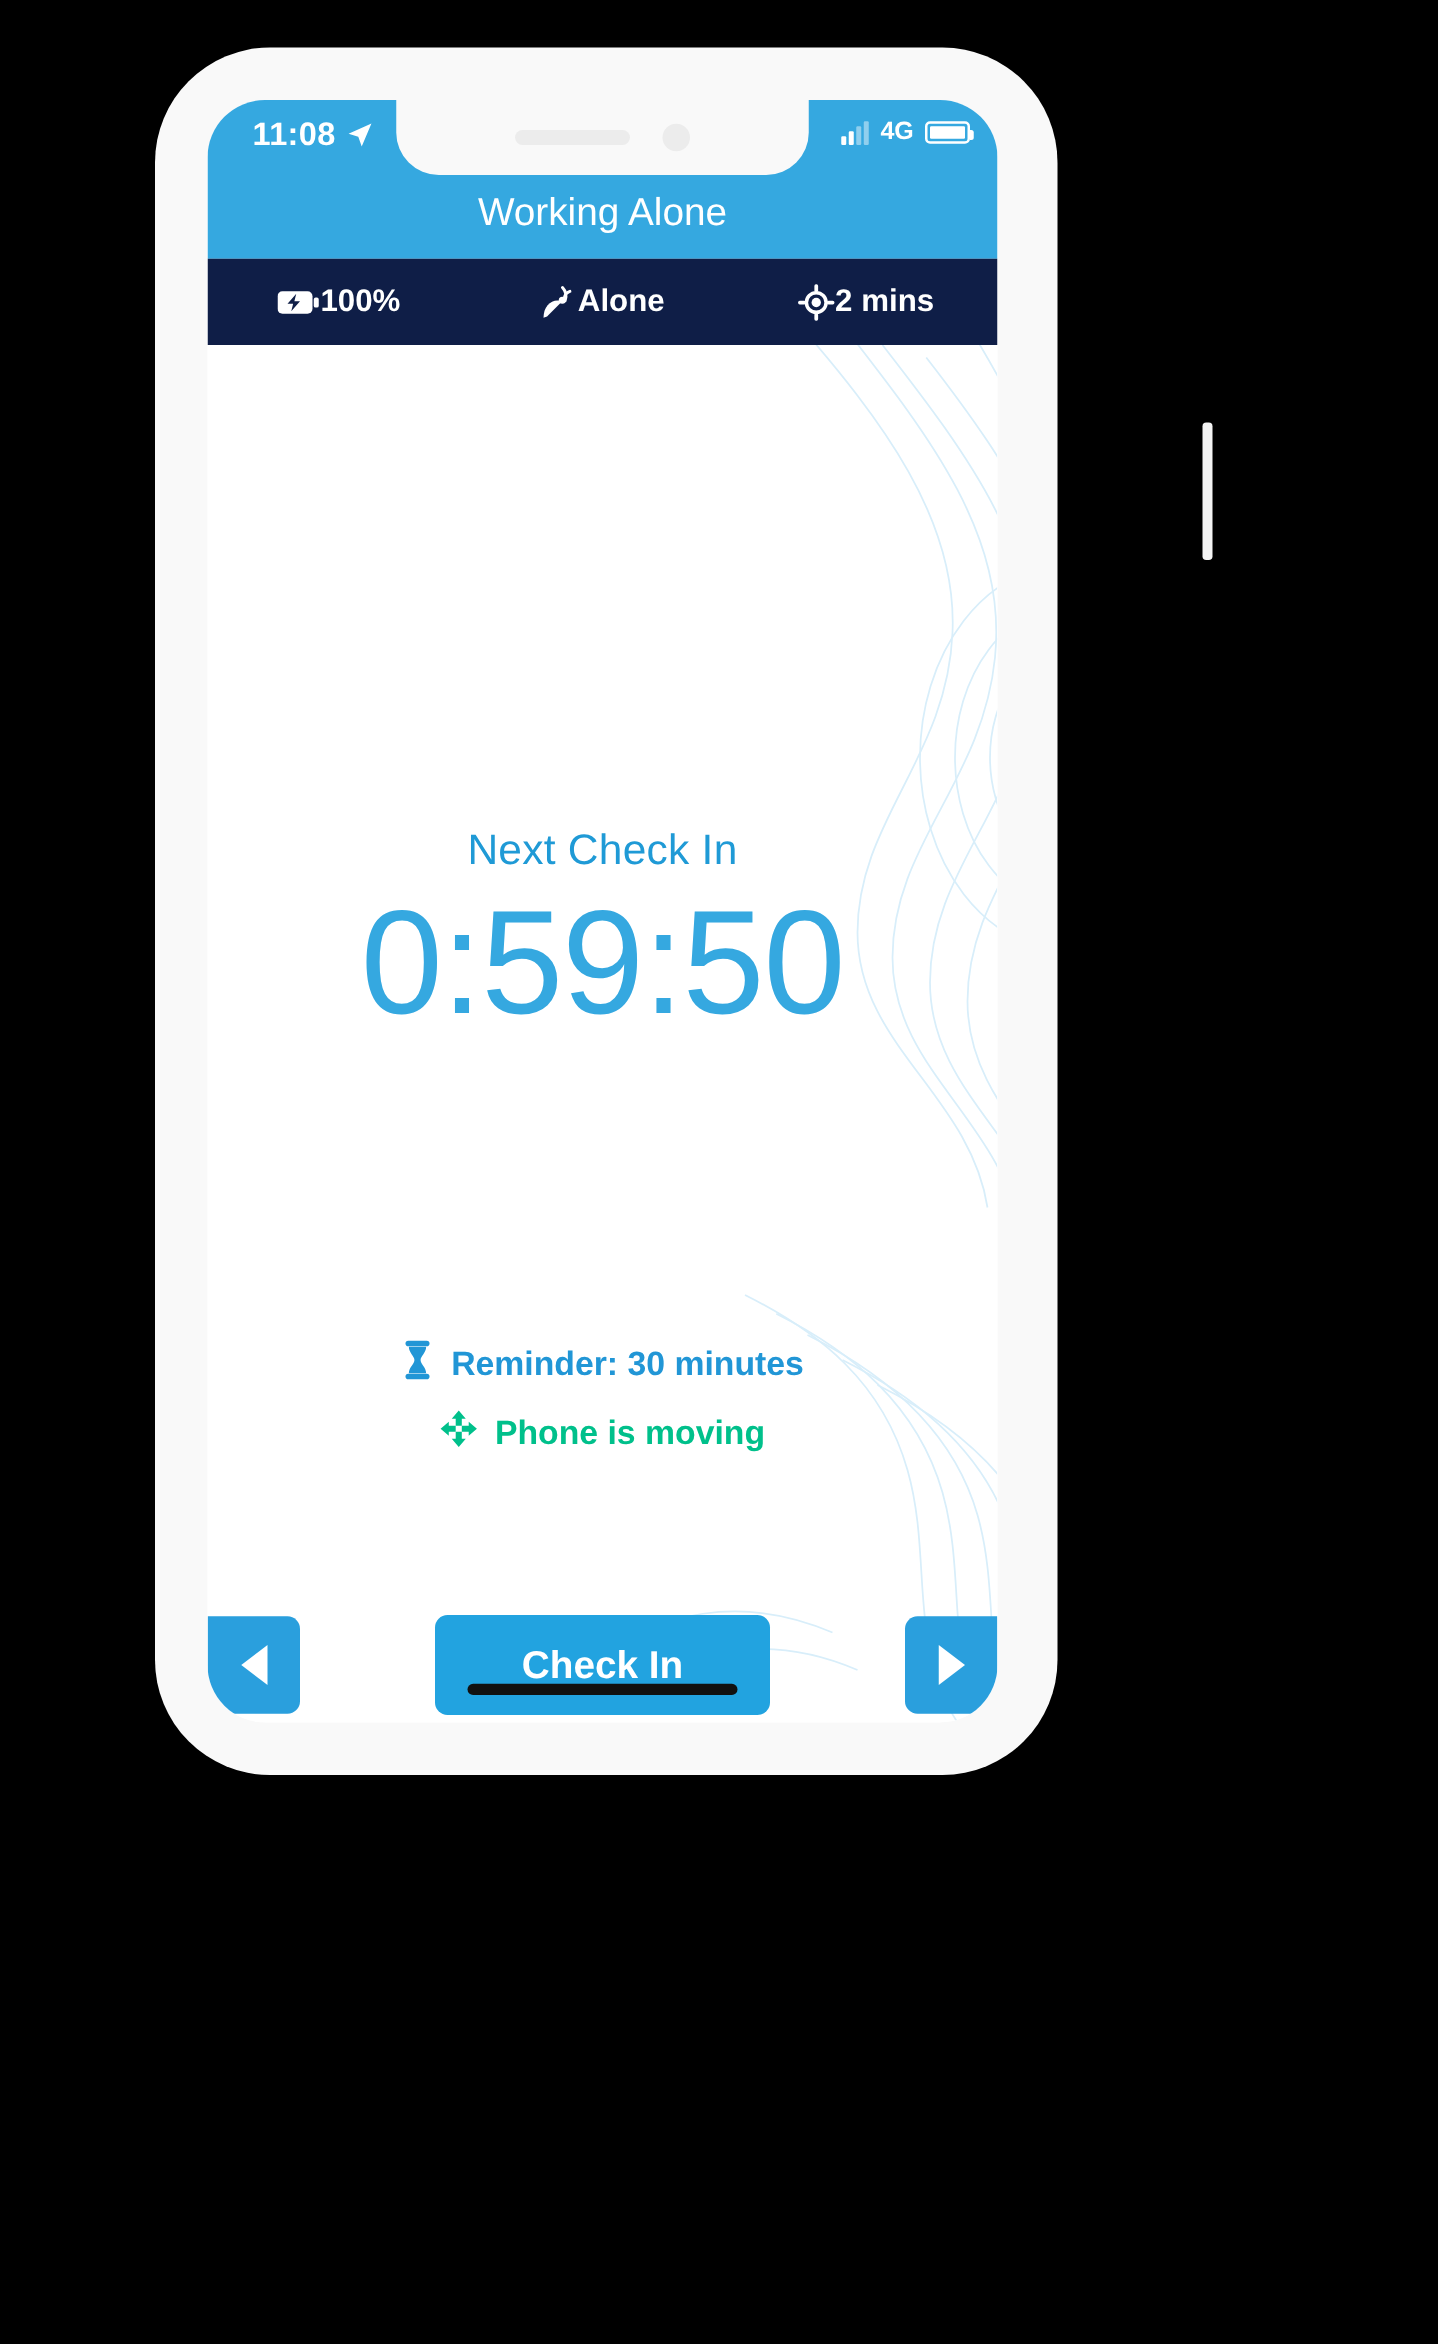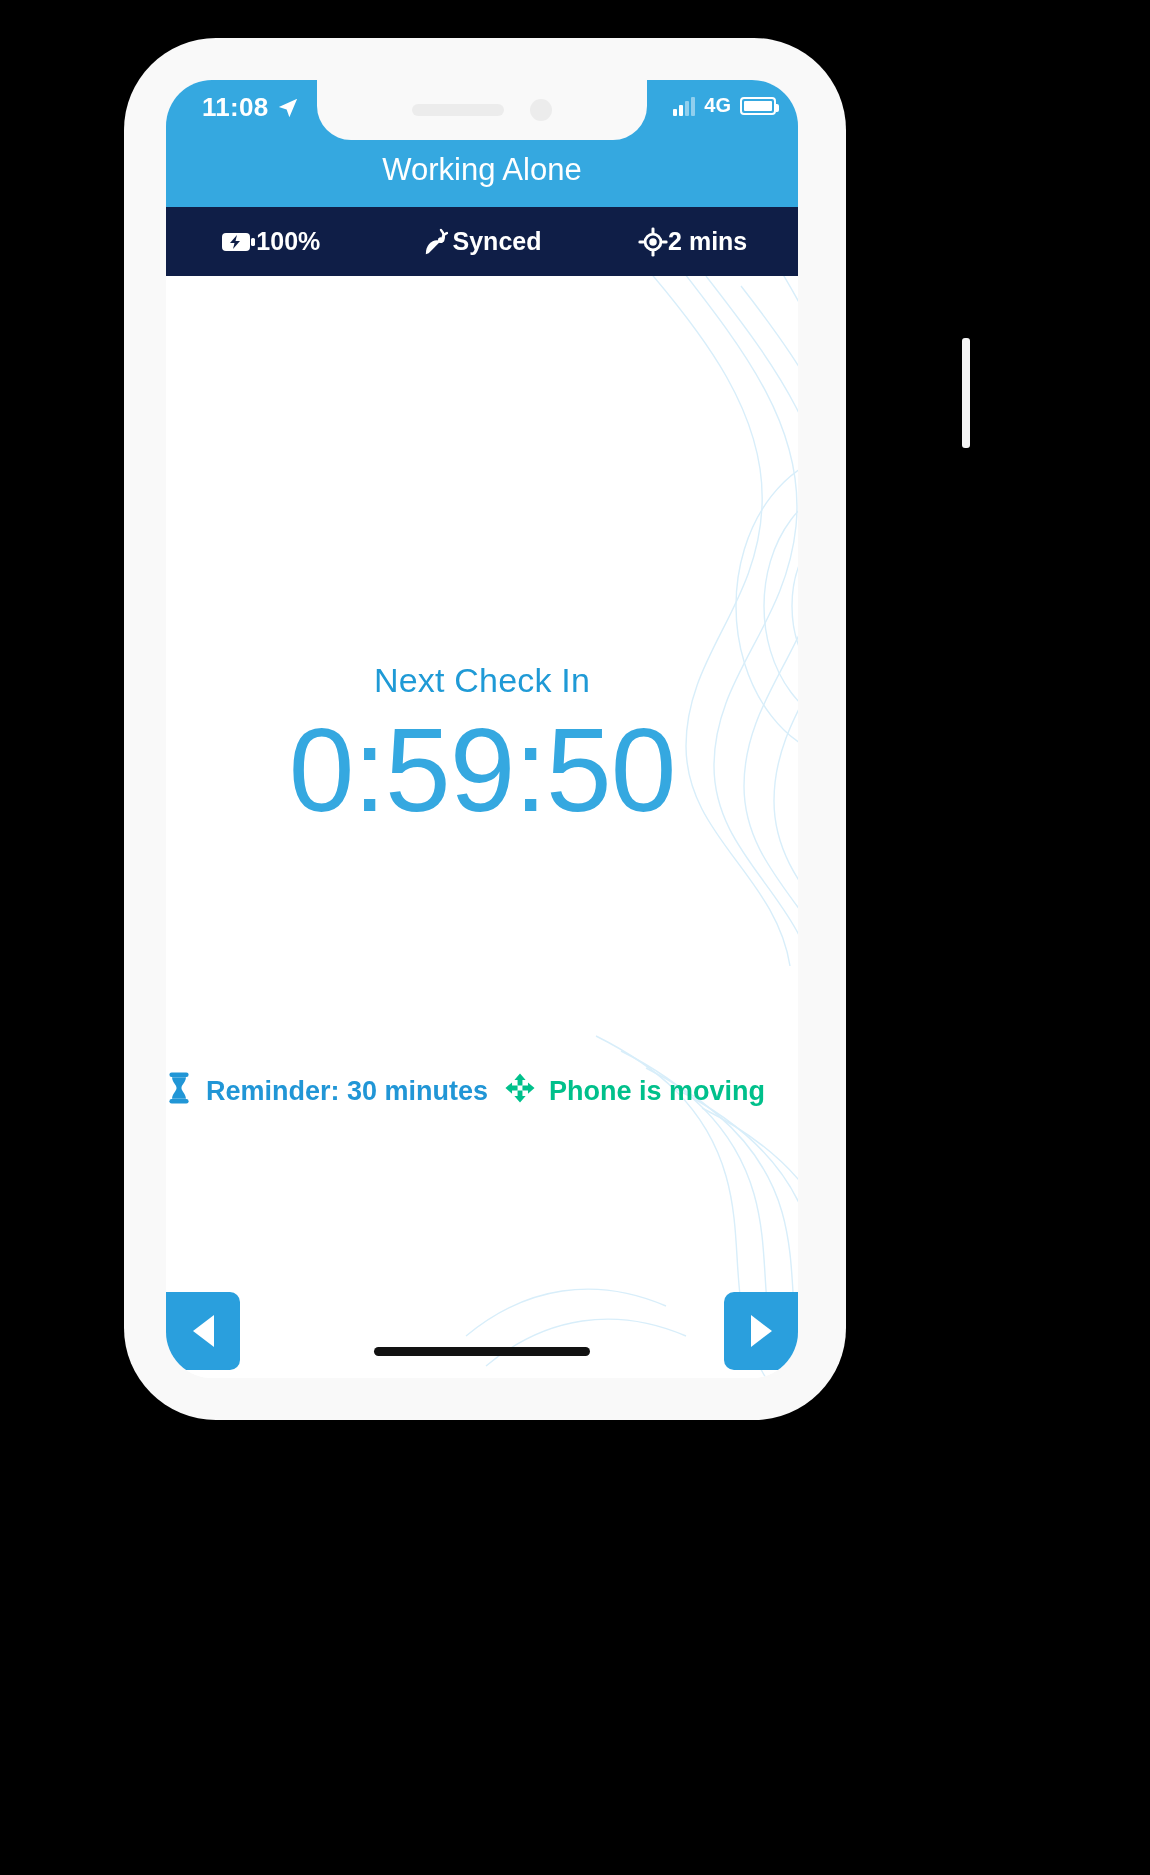--- a/index.html
+++ b/index.html
@@ -132,21 +132,21 @@
   .timer-value {
     margin-top:6px;
     color:#35a8e0;
     font-size:118px; font-weight:400;
     letter-spacing:-1px;
     line-height:1.1;
   }
 
   .status-rows {
     position:absolute; left:0; right:0; top:796px;
-    display:flex; flex-direction:row; align-items:center; gap:17px;
+    display:flex; flex-direction:column; align-items:center; gap:17px;
   }
   .status-row {
     display:flex; align-items:center; gap:14px;
     font-size:27px; font-weight:700;
   }
   .status-row.blue  { color:#2196d6; }
   .status-row.green { color:#00c08b; }
 
   
   .checkin-row {
@@ -242,21 +242,21 @@
 
       <div class="info-item">
         <span class="ico">
           <svg width="30" height="30" viewBox="0 0 32 32">
             <path d="M3 29 C3 18 11 12 19 15 L6 28 Z" fill="#ffffff"></path>
             <circle cx="19" cy="14" r="3" fill="#ffffff"></circle>
             <path d="M21 11 A7 7 0 0 1 25.5 6.5" stroke="#ffffff" stroke-width="2.6" fill="none" stroke-linecap="round"></path>
             <path d="M22.5 14 A11 11 0 0 0 18 3.5" stroke="#ffffff" stroke-width="2.6" fill="none" stroke-linecap="round" transform="rotate(12 20 9)"></path>
           </svg>
         </span>
-        <span>Synced</span>
+        <span>Alone</span>
       </div>
 
       <div class="info-item">
         <span class="ico">
           <svg width="30" height="30" viewBox="0 0 32 32">
             <circle cx="16" cy="16" r="8.4" fill="none" stroke="#ffffff" stroke-width="3"></circle>
             <circle cx="16" cy="16" r="4" fill="#ffffff"></circle>
             <rect x="14.4" y="0.5" width="3.2" height="6.5" rx="1.4" fill="#ffffff"></rect>
             <rect x="14.4" y="25" width="3.2" height="6.5" rx="1.4" fill="#ffffff"></rect>
             <rect x="0.5" y="14.4" width="6.5" height="3.2" rx="1.4" fill="#ffffff"></rect>
@@ -318,20 +318,21 @@
             </svg>
           </span>
           <span>Phone is moving</span>
         </div>
       </div>
 
       <div class="checkin-row">
         <button class="nav-btn prev">
           <span class="arrow-l"></span>
         </button>
+        <button class="checkin-btn">Check In</button>
         <button class="nav-btn next">
           <span class="arrow-r"></span>
         </button>
       </div>
 
       <div class="home-indicator"></div>
     </div>
   </div>
 </div>
 

